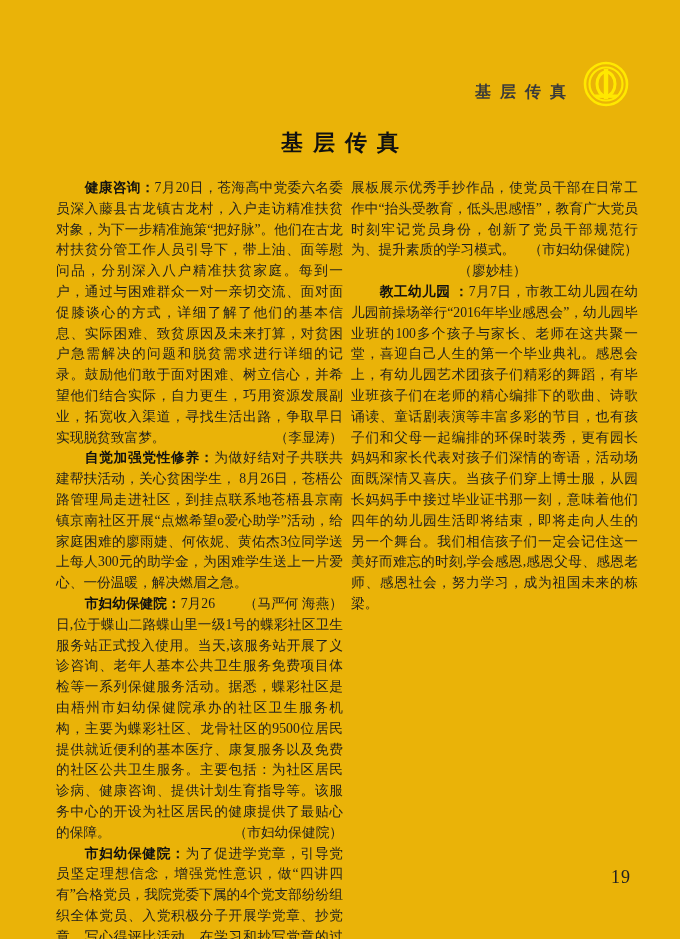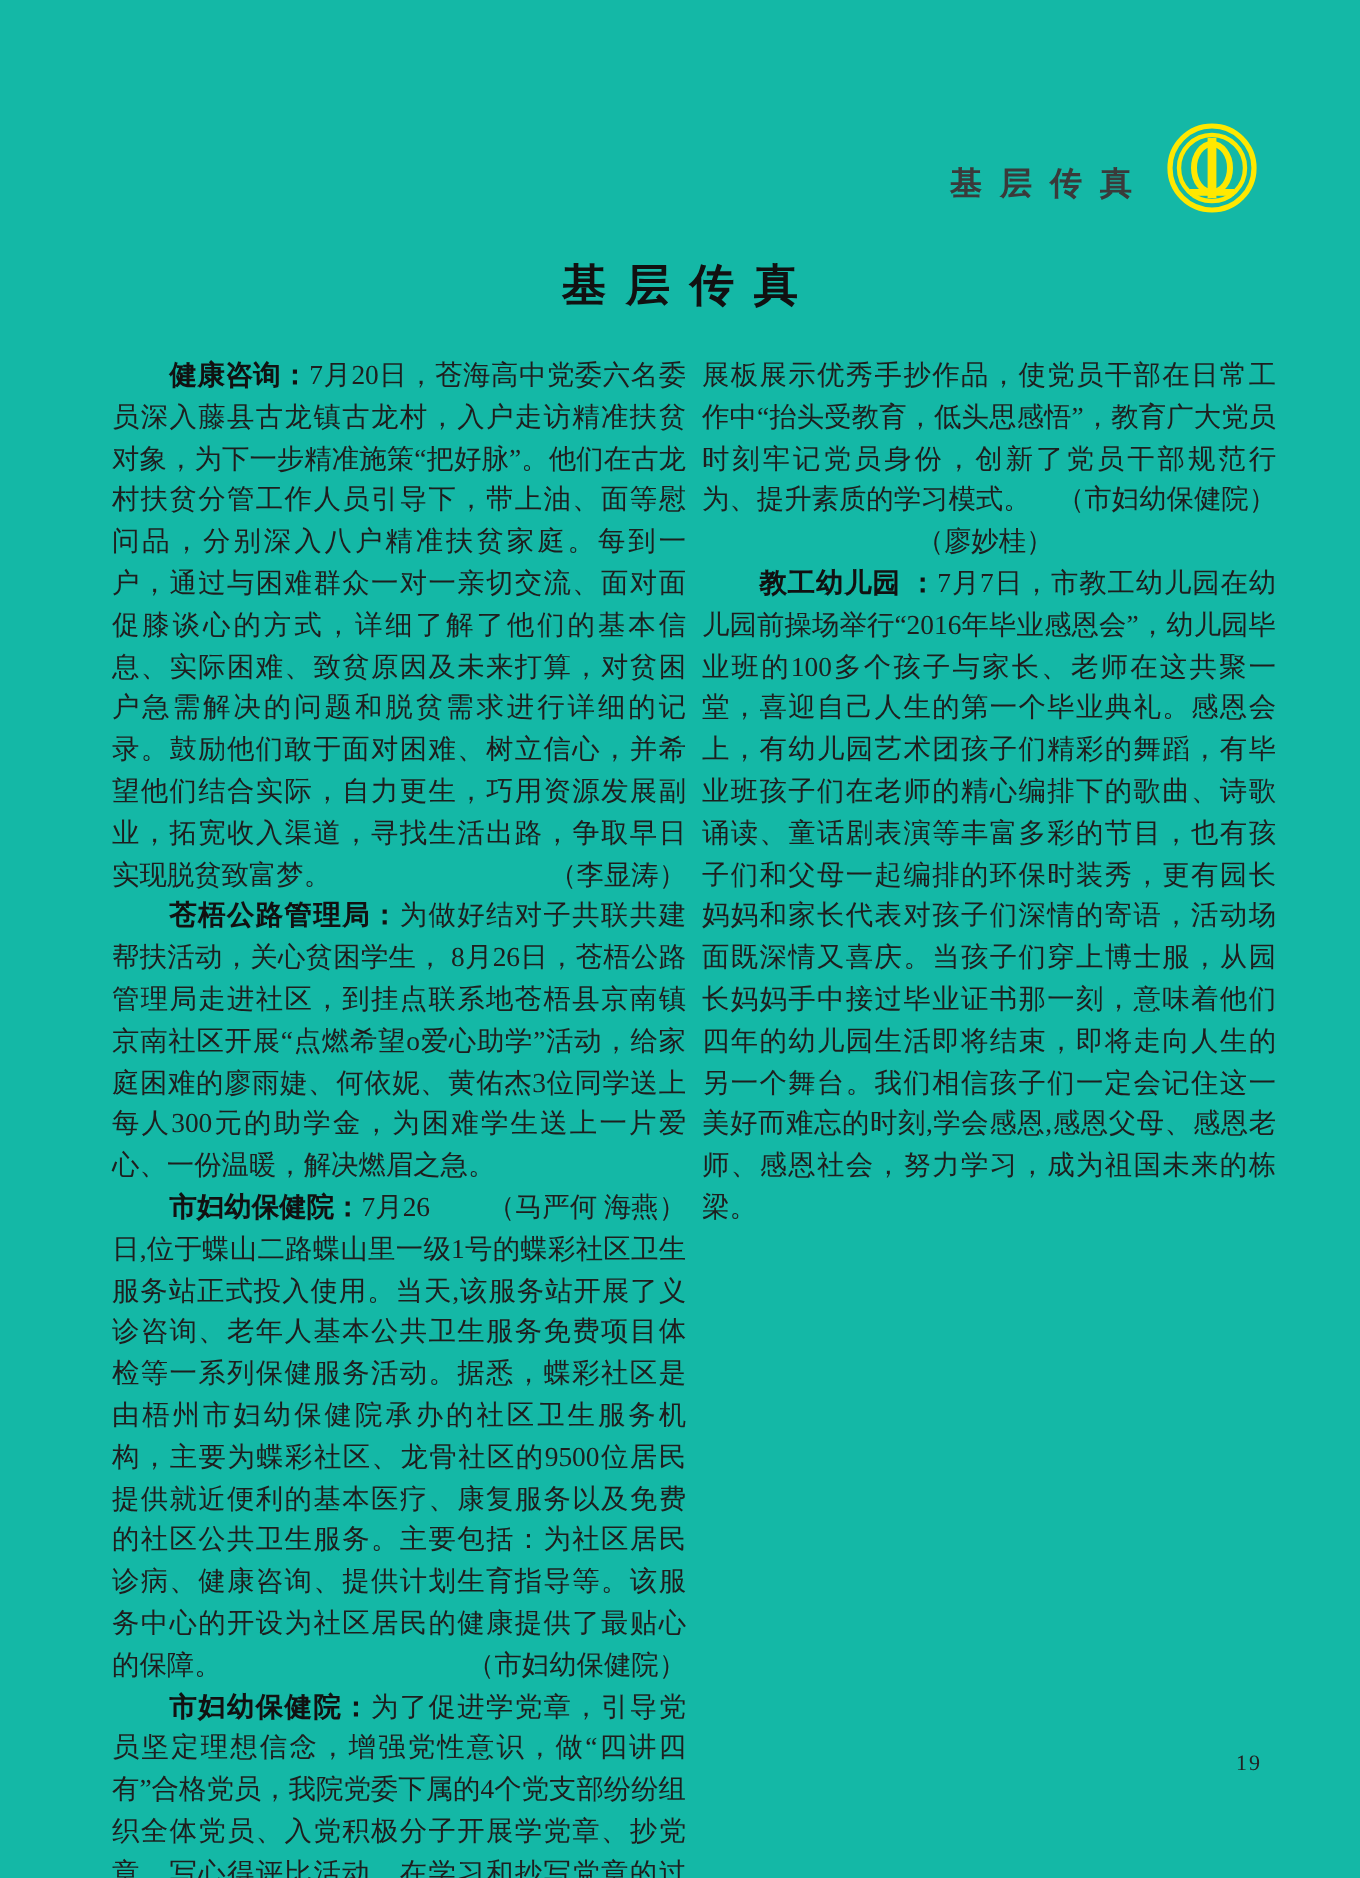--- a/index.html
+++ b/index.html
@@ -1,20 +1,20 @@
 <!DOCTYPE html>
 <html><head>
 <meta charset="utf-8">
 <style>
   html,body{margin:0;padding:0;}
   body{
     width:680px;height:939px;background:#ffffff;position:relative;overflow:hidden;
     font-family:"Liberation Serif","DejaVu Serif",serif;color:#222;
   }
-  .page{position:absolute;inset:0;background:#14b8a6;}
+  .page{position:absolute;inset:0;background:#eab308;}
   
   .corner{position:absolute;top:61px;right:51px;display:flex;align-items:center;}
   .corner-label{
     font-weight:bold;font-size:16px;letter-spacing:9px;color:#3a3a3a;
     margin-top:16px;white-space:nowrap;
     font-family:"Liberation Sans","DejaVu Sans",sans-serif;
   }
   .logo{width:46px;height:46px;margin-left:8px;flex:0 0 auto;}
   
   .main-title{
@@ -30,21 +30,21 @@
   .col{flex:1;min-width:0;font-size:13.7px;line-height:20.8px;text-align:justify;color:#1e1e1e;}
   p.para{margin:0;text-indent:2.1em;}
   p.cont{text-indent:0;}
   .head{
     font-weight:bold;color:#111;
     font-family:"Liberation Sans","DejaVu Sans",sans-serif;
   }
   .attr{float:right;}
   .attr-line{display:block;text-align:center;text-indent:0;padding-right:4px;}
   
-  .pageno{position:absolute;right:49px;bottom:51px;font-size:11px;color:#222;letter-spacing:1px;}
+  .pageno{position:absolute;right:49px;bottom:51px;font-size:18px;color:#222;letter-spacing:1px;}
 </style>
 </head>
 <body>
 
 <div class="page">
 
   <div class="corner">
     <div class="corner-label">基层传真</div>
     <svg class="logo" viewBox="0 0 46 46" xmlns="http://www.w3.org/2000/svg">
       <circle cx="23" cy="23" r="21" fill="none" stroke="#FFE800" stroke-width="2.6"></circle>
@@ -54,21 +54,21 @@
       <rect x="12" y="33.5" width="22" height="3.4" fill="#FFE800"></rect>
     </svg>
   </div>
 
   <div class="main-title">基层传真</div>
 
   <div class="columns">
 
     <div class="col">
       <p class="para"><span class="head">健康咨询：</span><span>7月20日，苍海高中党委六名委员深入藤县古龙镇古龙村，入户走访精准扶贫对象，为下一步精准施策“把好脉”。他们在古龙村扶贫分管工作人员引导下，带上油、面等慰问品，分别深入八户精准扶贫家庭。每到一户，通过与困难群众一对一亲切交流、面对面促膝谈心的方式，详细了解了他们的基本信息、实际困难、致贫原因及未来打算，对贫困户急需解决的问题和脱贫需求进行详细的记录。鼓励他们敢于面对困难、树立信心，并希望他们结合实际，自力更生，巧用资源发展副业，拓宽收入渠道，寻找生活出路，争取早日实现脱贫致富梦。</span><span class="attr">（李显涛）</span></p>
-      <p class="para"><span class="head">苍梧公路管理局：</span><span>为做好结对子共联共建帮扶活动，关心贫困学生， 8月26日，苍梧公路管理局走进社区，到挂点联系地苍梧县京南镇京南社区开展“点燃希望o爱心助学”活动，给家庭困难的廖雨婕、何依妮、黄佑杰3位同学送上每人300元的助学金，为困难学生送上一片爱心、一份温暖，解决燃眉之急。</span><span class="attr">（马严何 海燕）</span></p>
+      <p class="para"><span class="head">自觉加强党性修养：</span><span>为做好结对子共联共建帮扶活动，关心贫困学生， 8月26日，苍梧公路管理局走进社区，到挂点联系地苍梧县京南镇京南社区开展“点燃希望o爱心助学”活动，给家庭困难的廖雨婕、何依妮、黄佑杰3位同学送上每人300元的助学金，为困难学生送上一片爱心、一份温暖，解决燃眉之急。</span><span class="attr">（马严何 海燕）</span></p>
       <p class="para"><span class="head">市妇幼保健院：</span><span>7月26日,位于蝶山二路蝶山里一级1号的蝶彩社区卫生服务站正式投入使用。当天,该服务站开展了义诊咨询、老年人基本公共卫生服务免费项目体检等一系列保健服务活动。据悉，蝶彩社区是由梧州市妇幼保健院承办的社区卫生服务机构，主要为蝶彩社区、龙骨社区的9500位居民提供就近便利的基本医疗、康复服务以及免费的社区公共卫生服务。主要包括：为社区居民诊病、健康咨询、提供计划生育指导等。该服务中心的开设为社区居民的健康提供了最贴心的保障。</span><span class="attr">（市妇幼保健院）</span></p>
       <p class="para"><span class="head">市妇幼保健院：</span><span>为了促进学党章，引导党员坚定理想信念，增强党性意识，做“四讲四有”合格党员，我院党委下属的4个党支部纷纷组织全体党员、入党积极分子开展学党章、抄党章、写心得评比活动。在学习和抄写党章的过程中，每一名党员都认真对照检查，自觉加强党性修养，以党章党规为镜，正视自身的缺点和不足,让党章内化于心、外化于行，掀起了一股“两学一做”学习教育活动的热潮。活动共收到党员手抄党章作品近130多件，经院党委评选出院级优秀作品48篇，当中分别选送了7篇和25篇优秀作品参加系统级和区级的手抄党章比赛。院党委还通过制作</span></p>
     </div>
 
     <div class="col">
       <p class="para cont"><span>展板展示优秀手抄作品，使党员干部在日常工作中“抬头受教育，低头思感悟”，教育广大党员时刻牢记党员身份，创新了党员干部规范行为、提升素质的学习模式。</span><span class="attr">（市妇幼保健院）</span></p>
       <p class="para"><span class="attr-line">（廖妙桂）</span></p>
       <p class="para"><span class="head">教工幼儿园 ：</span><span>7月7日，市教工幼儿园在幼儿园前操场举行“2016年毕业感恩会”，幼儿园毕业班的100多个孩子与家长、老师在这共聚一堂，喜迎自己人生的第一个毕业典礼。感恩会上，有幼儿园艺术团孩子们精彩的舞蹈，有毕业班孩子们在老师的精心编排下的歌曲、诗歌诵读、童话剧表演等丰富多彩的节目，也有孩子们和父母一起编排的环保时装秀，更有园长妈妈和家长代表对孩子们深情的寄语，活动场面既深情又喜庆。当孩子们穿上博士服，从园长妈妈手中接过毕业证书那一刻，意味着他们四年的幼儿园生活即将结束，即将走向人生的另一个舞台。我们相信孩子们一定会记住这一美好而难忘的时刻,学会感恩,感恩父母、感恩老师、感恩社会，努力学习，成为祖国未来的栋梁。</span></p>
 
     </div>

